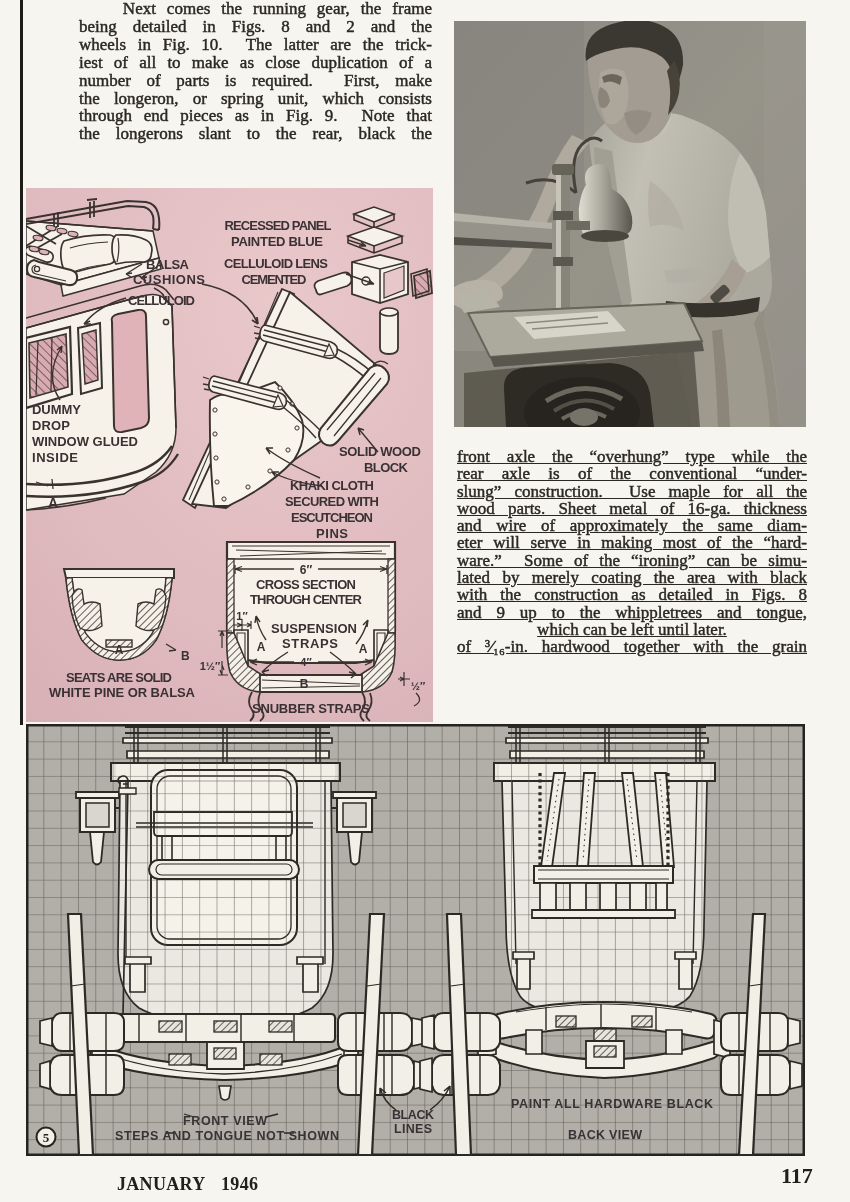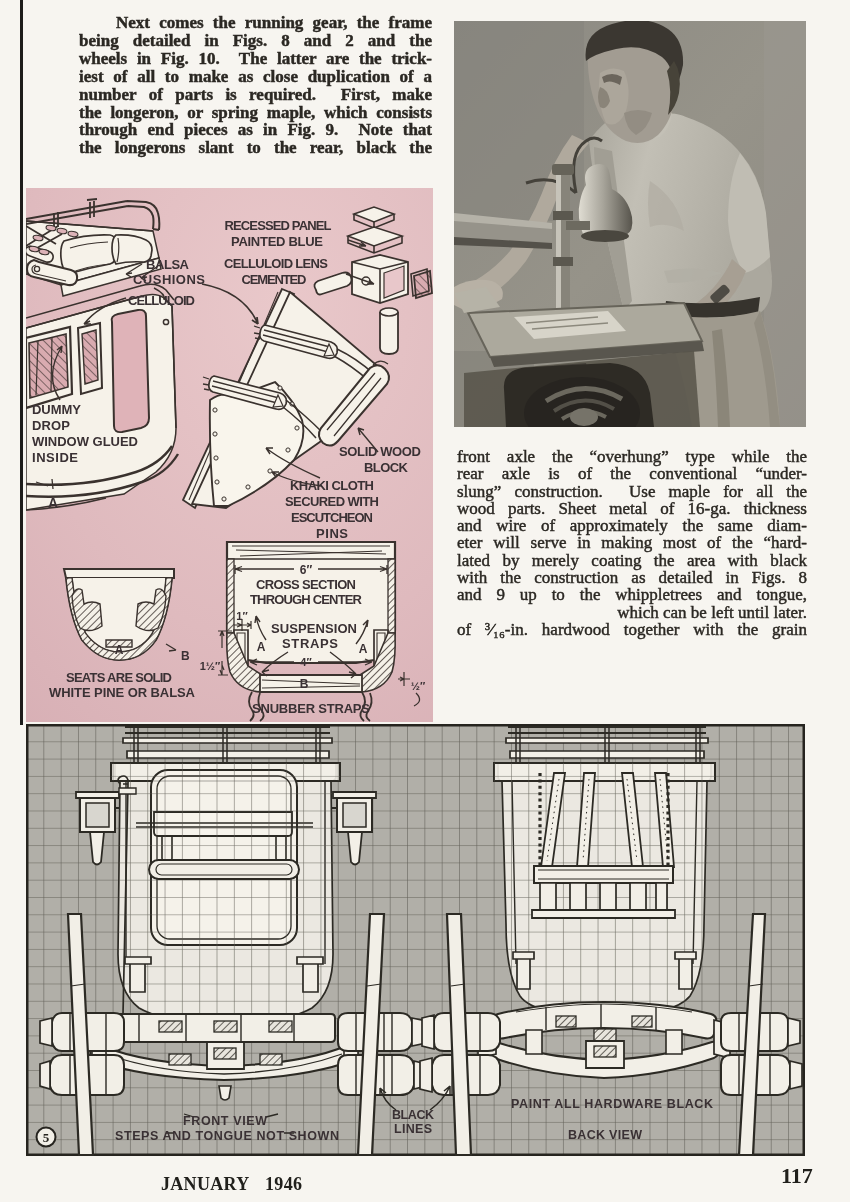--- a/index.html
+++ b/index.html
@@ -1,48 +1,49 @@
 <!DOCTYPE html>
 <html><head>
 <meta charset="utf-8">
 <style>
   html,body{margin:0;padding:0;}
   body{width:850px;height:1202px;position:relative;background:#f7f5f0;overflow:hidden;
        font-family:"Liberation Serif", serif;}
   .abs{position:absolute;}
   .col{color:#2b2823;font-size:17px;line-height:17.3px;-webkit-text-stroke:0.45px #2b2823;}
   .col .j{text-align:justify;text-align-last:justify;white-space:nowrap;}
-  .col .l{text-align:right;}
+  .col .l{text-align:center;}
   .lbl{font-family:"Liberation Sans",sans-serif;font-weight:bold;fill:#3a3134;}
 </style>
 </head>
 <body>
 
 <div class="abs" style="left:0;top:0;width:850px;height:1202px;background:#f7f5f0;"></div>
 
 <div class="abs" style="left:20px;top:0;width:3px;height:725px;background:#1d1c1a;"></div>
 
-<div class="abs col" style="left:79px;top:14px;width:353px;line-height:17.9px;font-weight:bold;">
+<div class="abs col" style="left:79px;top:0;width:353px;line-height:17.9px;">
 <div class="j">&nbsp;&nbsp;&nbsp;&nbsp;Next comes the running gear, the frame</div>
 <div class="j">being detailed in Figs. 8 and 2 and the</div>
 <div class="j">wheels in Fig. 10.&nbsp; The latter are the trick-</div>
 <div class="j">iest of all to make as close duplication of a</div>
 <div class="j">number of parts is required.&nbsp; First, make</div>
-<div class="j">the longeron, or spring maple, which consists</div>
+<div class="j">the longeron, or spring unit, which consists</div>
 <div class="j">through end pieces as in Fig. 9.&nbsp; Note that</div>
 <div class="j">the longerons slant to the rear, black the</div>
 </div>
 
-<div class="abs col" style="left:457px;top:448px;width:350px;">
+<div class="abs col" style="left:457px;top:448px;width:350px;text-decoration:underline;">
 <div class="j">front axle the “overhung” type while the</div>
 <div class="j">rear axle is of the conventional “under-</div>
 <div class="j">slung” construction.&nbsp; Use maple for all the</div>
 <div class="j">wood parts. Sheet metal of 16-ga. thickness</div>
 <div class="j">and wire of approximately the same diam-</div>
 <div class="j">eter will serve in making most of the “hard-</div>
+<div class="j">ware.”&nbsp; Some of the “ironing” can be simu-</div>
 <div class="j">lated by merely coating the area with black</div>
 <div class="j">with the construction as detailed in Figs. 8</div>
 <div class="j">and 9 up to the whippletrees and tongue,</div>
 <div class="l">which can be left until later.</div>
 <div class="j">of ³⁄₁₆-in. hardwood together with the grain</div>
 </div>
 
 <div class="abs" style="left:454px;top:21px;width:352px;height:406px;" id="photo">
 <svg width="352" height="406" viewBox="0 0 352 406">
 <defs>
@@ -578,15 +579,15 @@
 <text x="579" y="415" text-anchor="middle" textLength="74">BACK VIEW</text>
 </g>
 
 <g>
 <circle cx="20" cy="413" r="9.5" fill="#f2efe7" stroke="#26241f" stroke-width="2"></circle>
 <text x="20" y="418" text-anchor="middle" font-family="Liberation Serif,serif" font-weight="bold" font-size="13" fill="#26241f">5</text>
 </g>
 </svg>
 </div>
 
-<div class="abs" style="left:117px;top:1174px;font-family:'Liberation Serif',serif;font-weight:bold;font-size:18px;letter-spacing:0.3px;word-spacing:3px;color:#21201c;margin-left:44px;">JANUARY&nbsp; 1946</div>
+<div class="abs" style="left:117px;top:1174px;font-family:'Liberation Serif',serif;font-weight:bold;font-size:18px;letter-spacing:0.3px;word-spacing:3px;color:#21201c;">JANUARY&nbsp; 1946</div>
 
 <div class="abs" style="left:781px;top:1163px;font-family:'Liberation Serif',serif;font-weight:bold;font-size:22px;color:#21201c;">117</div>
 
 </body></html>

